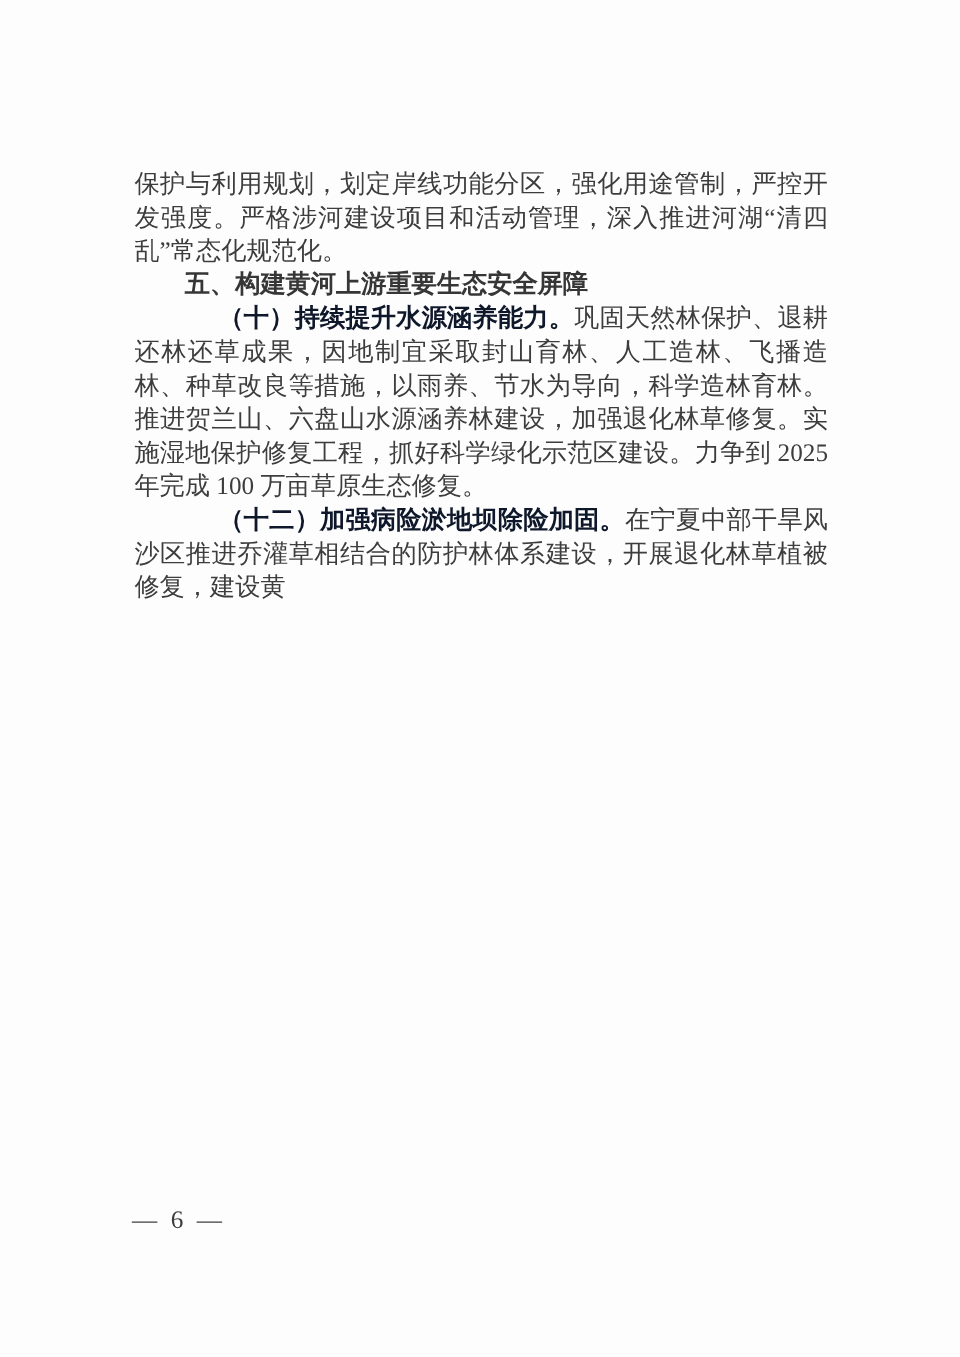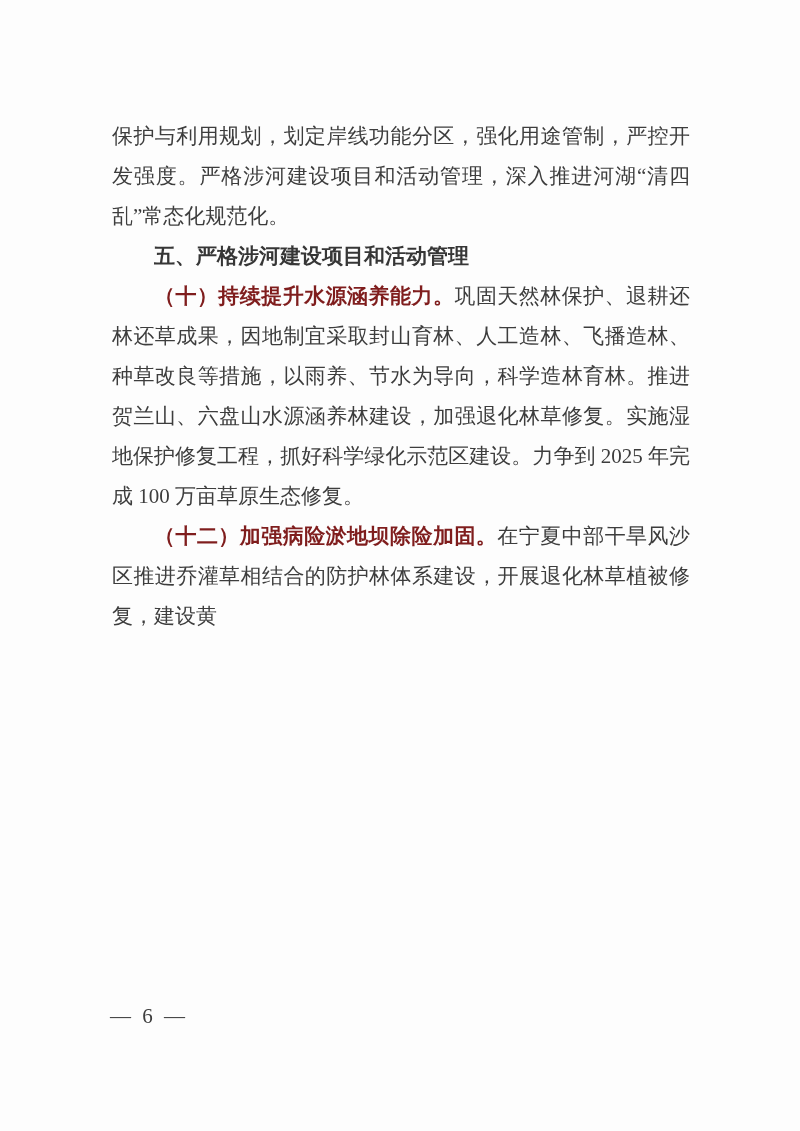--- a/index.html
+++ b/index.html
@@ -11,64 +11,65 @@
     position: relative;
     width: 800px;
     height: 1131px;
     background: #fdfdfd;
     overflow: hidden;
     font-family: "Liberation Serif", "DejaVu Serif", serif;
   }
   .content {
     position: absolute;
     left: 112px;
-    top: 116px;
+    top: 139px;
     width: 578px;
     color: #3d3d3d;
     font-size: 21px;
-    line-height: 40px;
+    line-height: 28px;
     text-align: justify;
     text-justify: inter-character;
   }
   .content p {
     margin: 0;
     padding: 0;
     text-indent: 2em;
   }
   .content p.no-indent {
     text-indent: 0;
   }
   .heading {
     font-family: "Liberation Sans", "DejaVu Sans", sans-serif;
     font-weight: bold;
     color: #363636;
   }
   .lead {
     font-weight: bold;
-    color: #7f1d1d;
+    color: #0f172a;
+    margin-left: 28px;
   }
   .page-number {
     position: absolute;
     left: 110px;
     top: 996px;
     font-size: 21px;
     line-height: 40px;
     color: #3d3d3d;
     letter-spacing: 3px;
   }
 </style>
 </head>
 <body>
 
 <div class="page">
   <div class="content">
 
     <p class="no-indent">保护与利用规划，划定岸线功能分区，强化用途管制，严控开发强度。严格涉河建设项目和活动管理，深入推进河湖“清四乱”常态化规范化。</p>
 
-    <p class="heading">五、严格涉河建设项目和活动管理</p>
+    <p class="heading">五、构建黄河上游重要生态安全屏障</p>
 
 
     <p><span class="lead">（十）持续提升水源涵养能力。</span><span>巩固天然林保护、退耕还林还草成果，因地制宜采取封山育林、人工造林、飞播造林、种草改良等措施，以雨养、节水为导向，科学造林育林。推进贺兰山、六盘山水源涵养林建设，加强退化林草修复。实施湿地保护修复工程，抓好科学绿化示范区建设。力争到 2025 年完成 100 万亩草原生态修复。</span></p>
 
 
     <p><span class="lead">（十二）加强病险淤地坝除险加固。</span><span>在宁夏中部干旱风沙区推进乔灌草相结合的防护林体系建设，开展退化林草植被修复，建设黄</span></p>
 
   </div>
 
   <div class="page-number">— 6 —</div>

